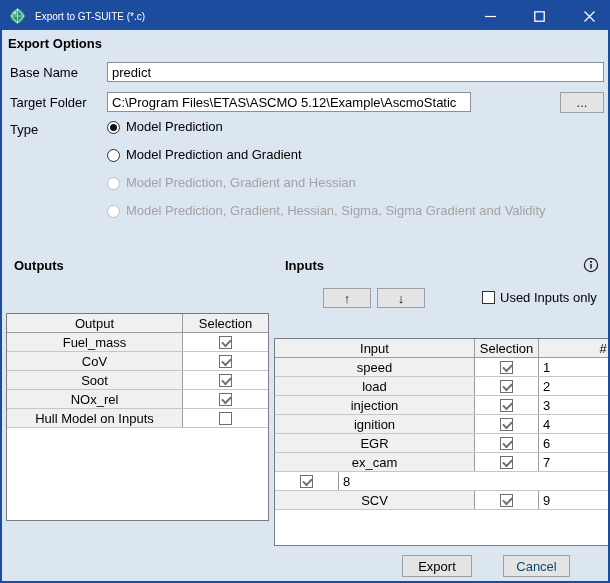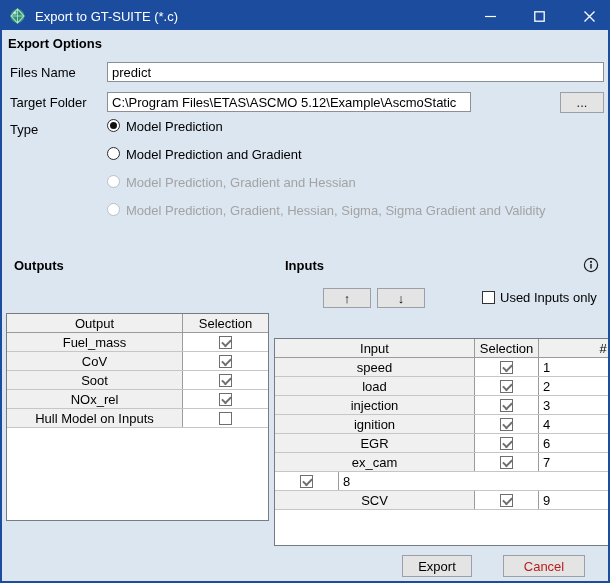--- a/index.html
+++ b/index.html
@@ -13,34 +13,34 @@
   }
   *{box-sizing:border-box;margin:0;padding:0;}
   html,body{width:610px;height:583px;}
   body{font-family:"Liberation Sans",sans-serif;font-size:13px;color:var(--text);}
   .dialog{position:relative;width:610px;height:583px;background:var(--dialog_bg);
           border:2px solid var(--titlebar);overflow:hidden;}
   
   .titlebar{position:absolute;left:0;top:0;right:0;height:28px;background:var(--titlebar);
             display:flex;align-items:center;}
   .app-icon{margin-left:7px;width:17px;height:16px;flex:none;}
-  .title-text{color:#fff;margin-left:9px;font-size:13px;white-space:nowrap;}
+  .title-text{color:#fff;margin-left:9px;font-size:10px;white-space:nowrap;}
   .win-btn{position:absolute;top:0;width:40px;height:28px;display:flex;align-items:center;justify-content:center;}
   .win-btn svg{display:block;}
   
   .lbl{position:absolute;left:8px;white-space:nowrap;}
   .section-title{position:absolute;font-weight:bold;white-space:nowrap;}
   .text-input{position:absolute;height:20px;border:1px solid #8A8F98;background:#fff;
               font-family:"Liberation Sans",sans-serif;font-size:13px;padding:4px 4px;color:var(--text);}
   .btn{position:absolute;background:var(--button_bg);border:1px solid #9A9FA8;
        font-family:"Liberation Sans",sans-serif;font-size:13px;color:#1d1d30;
        display:flex;align-items:center;justify-content:center;}
   
   .radio-group{position:absolute;left:105px;top:117px;display:flex;flex-direction:column;gap:13px;}
-  .radio-row{display:flex;align-items:flex-start;gap:6px;height:15px;}
+  .radio-row{display:flex;align-items:flex-end;gap:6px;height:15px;}
   .radio{width:13px;height:13px;border:1px solid #2B2B2B;border-radius:50%;background:#fff;
          position:relative;flex:none;}
   .radio.selected::after{content:'';position:absolute;left:2px;top:2px;width:7px;height:7px;
          border-radius:50%;background:#111;}
   .radio-row.disabled .radio{border-color:#BBBFC6;}
   .radio-row.disabled .radio-label{color:var(--disabled_text);}
   
   .cb{width:13px;height:13px;border:1px solid #6E6E6E;background:#fff;position:relative;flex:none;}
   .cb.checked::after{content:'';position:absolute;left:2px;top:2.5px;width:7px;height:4px;
       border-left:2px solid #6F6F6F;border-bottom:2px solid #6F6F6F;transform:rotate(-45deg);}
@@ -88,21 +88,21 @@
       </svg>
   </div>
   <div class="win-btn" style="left:567px;">
     <svg width="11" height="11" viewBox="0 0 11 11">
         <path d="M0.5 0.5 L10.5 10.5 M10.5 0.5 L0.5 10.5" stroke="#fff" stroke-width="1.3"></path>
       </svg>
   </div>
 
   <div class="section-title" style="left:6px;top:34px;">Export Options</div>
 
-  <div class="lbl" style="top:63px;">Files Name</div>
+  <div class="lbl" style="top:63px;">Base Name</div>
   <input class="text-input" style="left: 105px; top: 60px; width: 497px;" type="text" value="predict">
 
   <div class="lbl" style="top:93px;">Target Folder</div>
   <input class="text-input" style="left: 105px; top: 90px; width: 364px;" type="text" value="C:\Program Files\ETAS\ASCMO 5.12\Example\AscmoStatic">
   <button class="btn" style="left:558px;top:90px;width:44px;height:21px;">...</button>
 
   <div class="lbl" style="top:120px;">Type</div>
   <div class="radio-group">
       <div class="radio-row">
         <span class="radio selected"></span>
@@ -237,15 +237,15 @@
           <div class="tcell in-c1 shade">SCV</div>
           <div class="tcell in-c2">
             <span class="cb checked"></span>
           </div>
           <div class="tcell in-c3 numcell">9</div>
         </div>
       </div>
   </div>
 
   <button class="btn" style="left:400px;top:553px;width:70px;height:22px;color:#000;">Export</button>
-  <button class="btn" style="left:501px;top:553px;width:82px;height:22px;color:#b91c1c;">Cancel</button>
+  <button class="btn" style="left:501px;top:553px;width:67px;height:22px;color:#0c4a6e;">Cancel</button>
 
 </div>
 
 </body></html>

